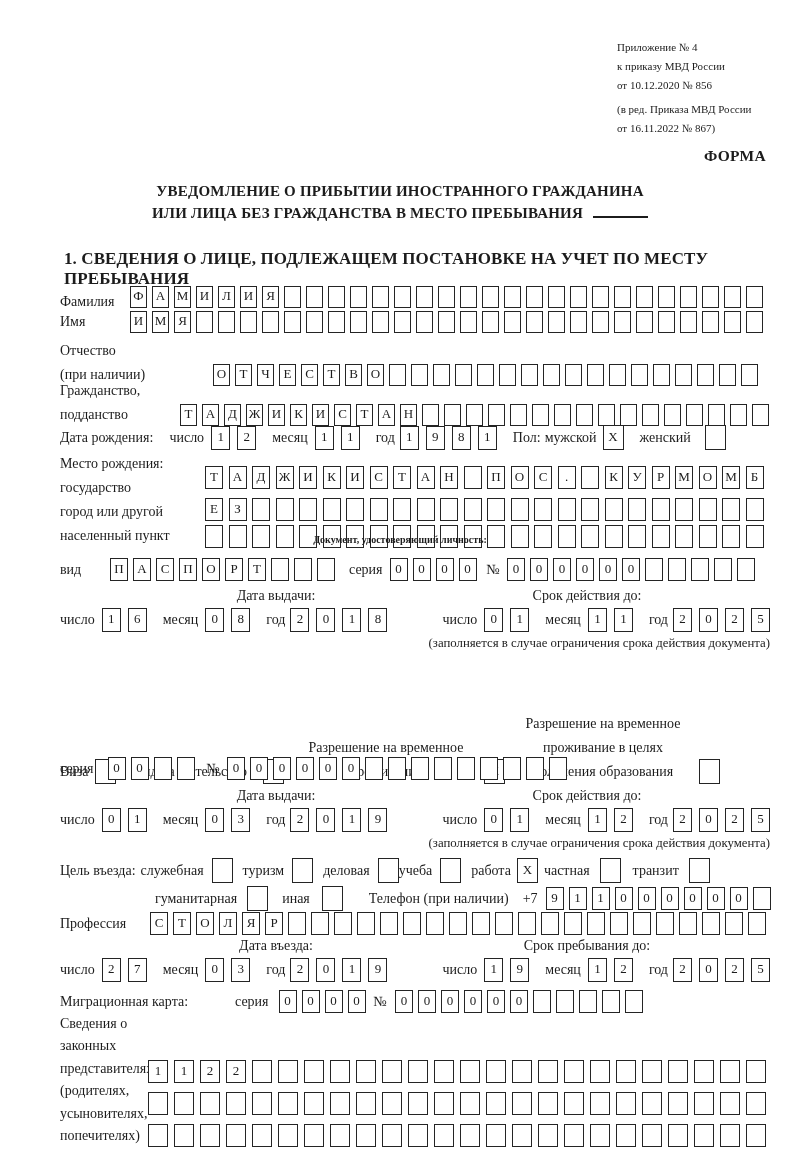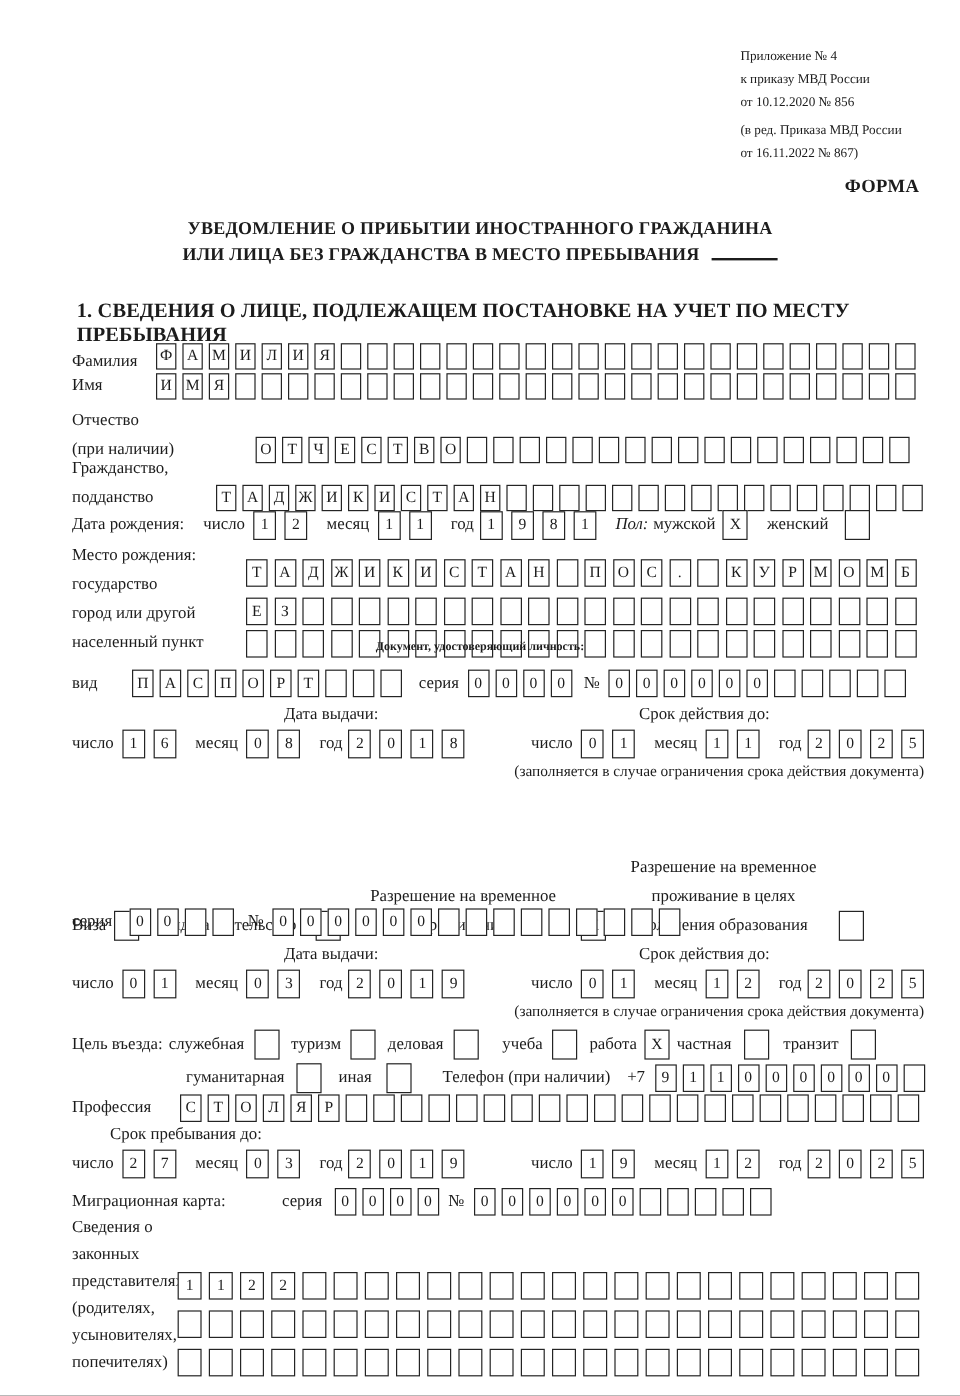--- a/index.html
+++ b/index.html
@@ -227,21 +227,21 @@
         <span class="cell">1</span>
         <span class="cell">1</span>
       </span>
     <span class="dlbl" style="margin-right:5px;">год</span>
     <span class="boxrow dt">
         <span class="cell">1</span>
         <span class="cell">9</span>
         <span class="cell">8</span>
         <span class="cell">1</span>
       </span>
-    <span class="dlbl" style="margin-right:4px;font-style:italic;">Пол:</span>
+    <span class="dlbl" style="margin-right:4px;">Пол:</span>
     <span class="lbl">мужской</span>
     <span class="boxrow cb" style="margin-left:6px;">
         <span class="cell">X</span>
       </span>
     <span class="lbl" style="margin-left:16px;">женский</span>
     <span class="boxrow cb" style="margin-left:14px;">
         <span class="cell"></span>
       </span>
   </div>
 
@@ -523,21 +523,21 @@
         <span class="cell"></span>
       </span>
     <span class="lbl" style="margin-left:10px;">туризм</span>
     <span class="boxrow cb" style="margin-left:8px;">
         <span class="cell"></span>
       </span>
     <span class="lbl" style="margin-left:10px;">деловая</span>
     <span class="boxrow cb" style="margin-left:8px;">
         <span class="cell"></span>
       </span>
-    <span class="lbl" style="margin-left:20px;text-align:center;">учеба</span>
+    <span class="lbl" style="margin-left:0;text-align:center;">учеба</span>
     <span class="boxrow cb" style="margin-left:8px;">
         <span class="cell"></span>
       </span>
     <span class="lbl" style="margin-left:10px;">работа</span>
     <span class="boxrow cb" style="margin-left:6px;">
         <span class="cell">X</span>
       </span>
     <span class="lbl" style="margin-left:6px;">частная</span>
     <span class="boxrow cb" style="margin-left:10px;">
         <span class="cell"></span>
@@ -600,20 +600,21 @@
         <span class="cell"></span>
         <span class="cell"></span>
         <span class="cell"></span>
         <span class="cell"></span>
         <span class="cell"></span>
         <span class="cell"></span>
       </span>
   </div>
 
   <div class="abs dhdr" style="top:938px; left:60px; right:30px;">
+    <span class="dh1">Дата въезда:</span>
     <span class="dh2">Срок пребывания до:</span>
   </div>
   <div class="abs drow" style="top:958px; left:60px; right:30px;">
     <span class="dlbl first">число</span>
     <span class="boxrow dt">
         <span class="cell">2</span>
         <span class="cell">7</span>
       </span>
     <span class="dlbl">месяц</span>
     <span class="boxrow dt">

